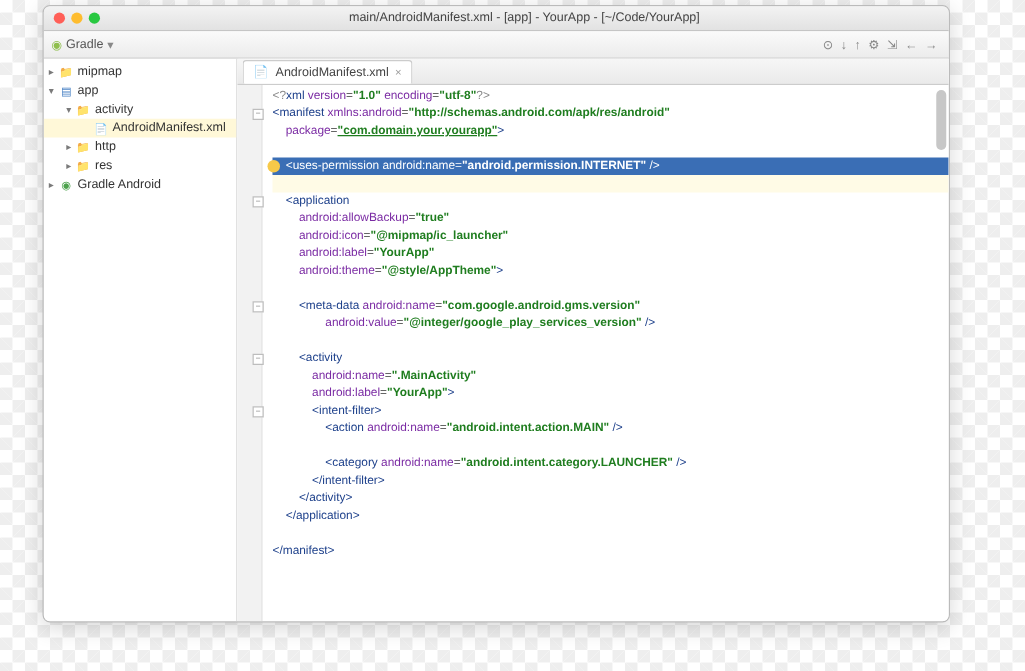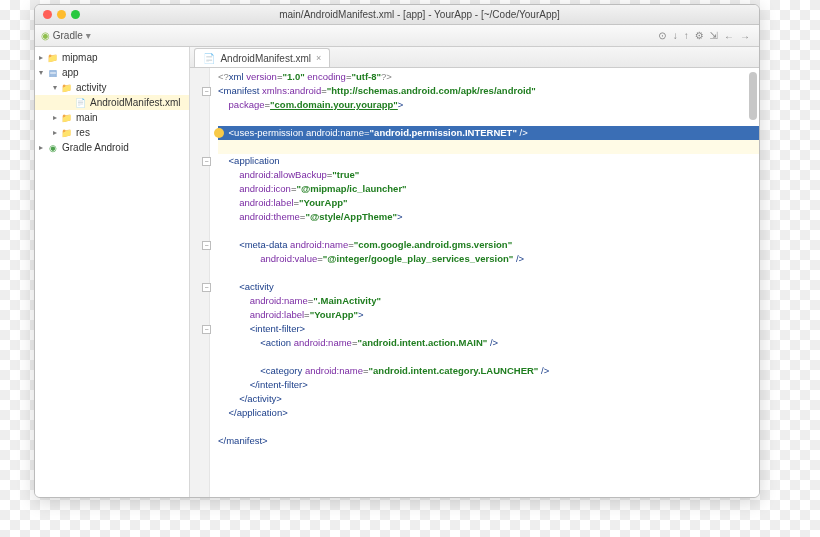--- a/index.html
+++ b/index.html
@@ -98,21 +98,21 @@
             <span>activity</span>
           </div>
           <div class="srow sel" style="padding-left: 32px;">
             <span class="arr"></span>
             <span class="ic file">📄</span>
             <span>AndroidManifest.xml</span>
           </div>
           <div class="srow" style="padding-left: 18px;">
             <span class="arr">▸</span>
             <span class="ic folder">📁</span>
-            <span>main</span>
+            <span>http</span>
           </div>
           <div class="srow" style="padding-left: 18px;">
             <span class="arr">▸</span>
             <span class="ic folder">📁</span>
             <span>res</span>
           </div>
           <div class="srow" style="padding-left: 4px;">
             <span class="arr">▸</span>
             <span class="ic gradle">◉</span>
             <span>Gradle Android</span>

